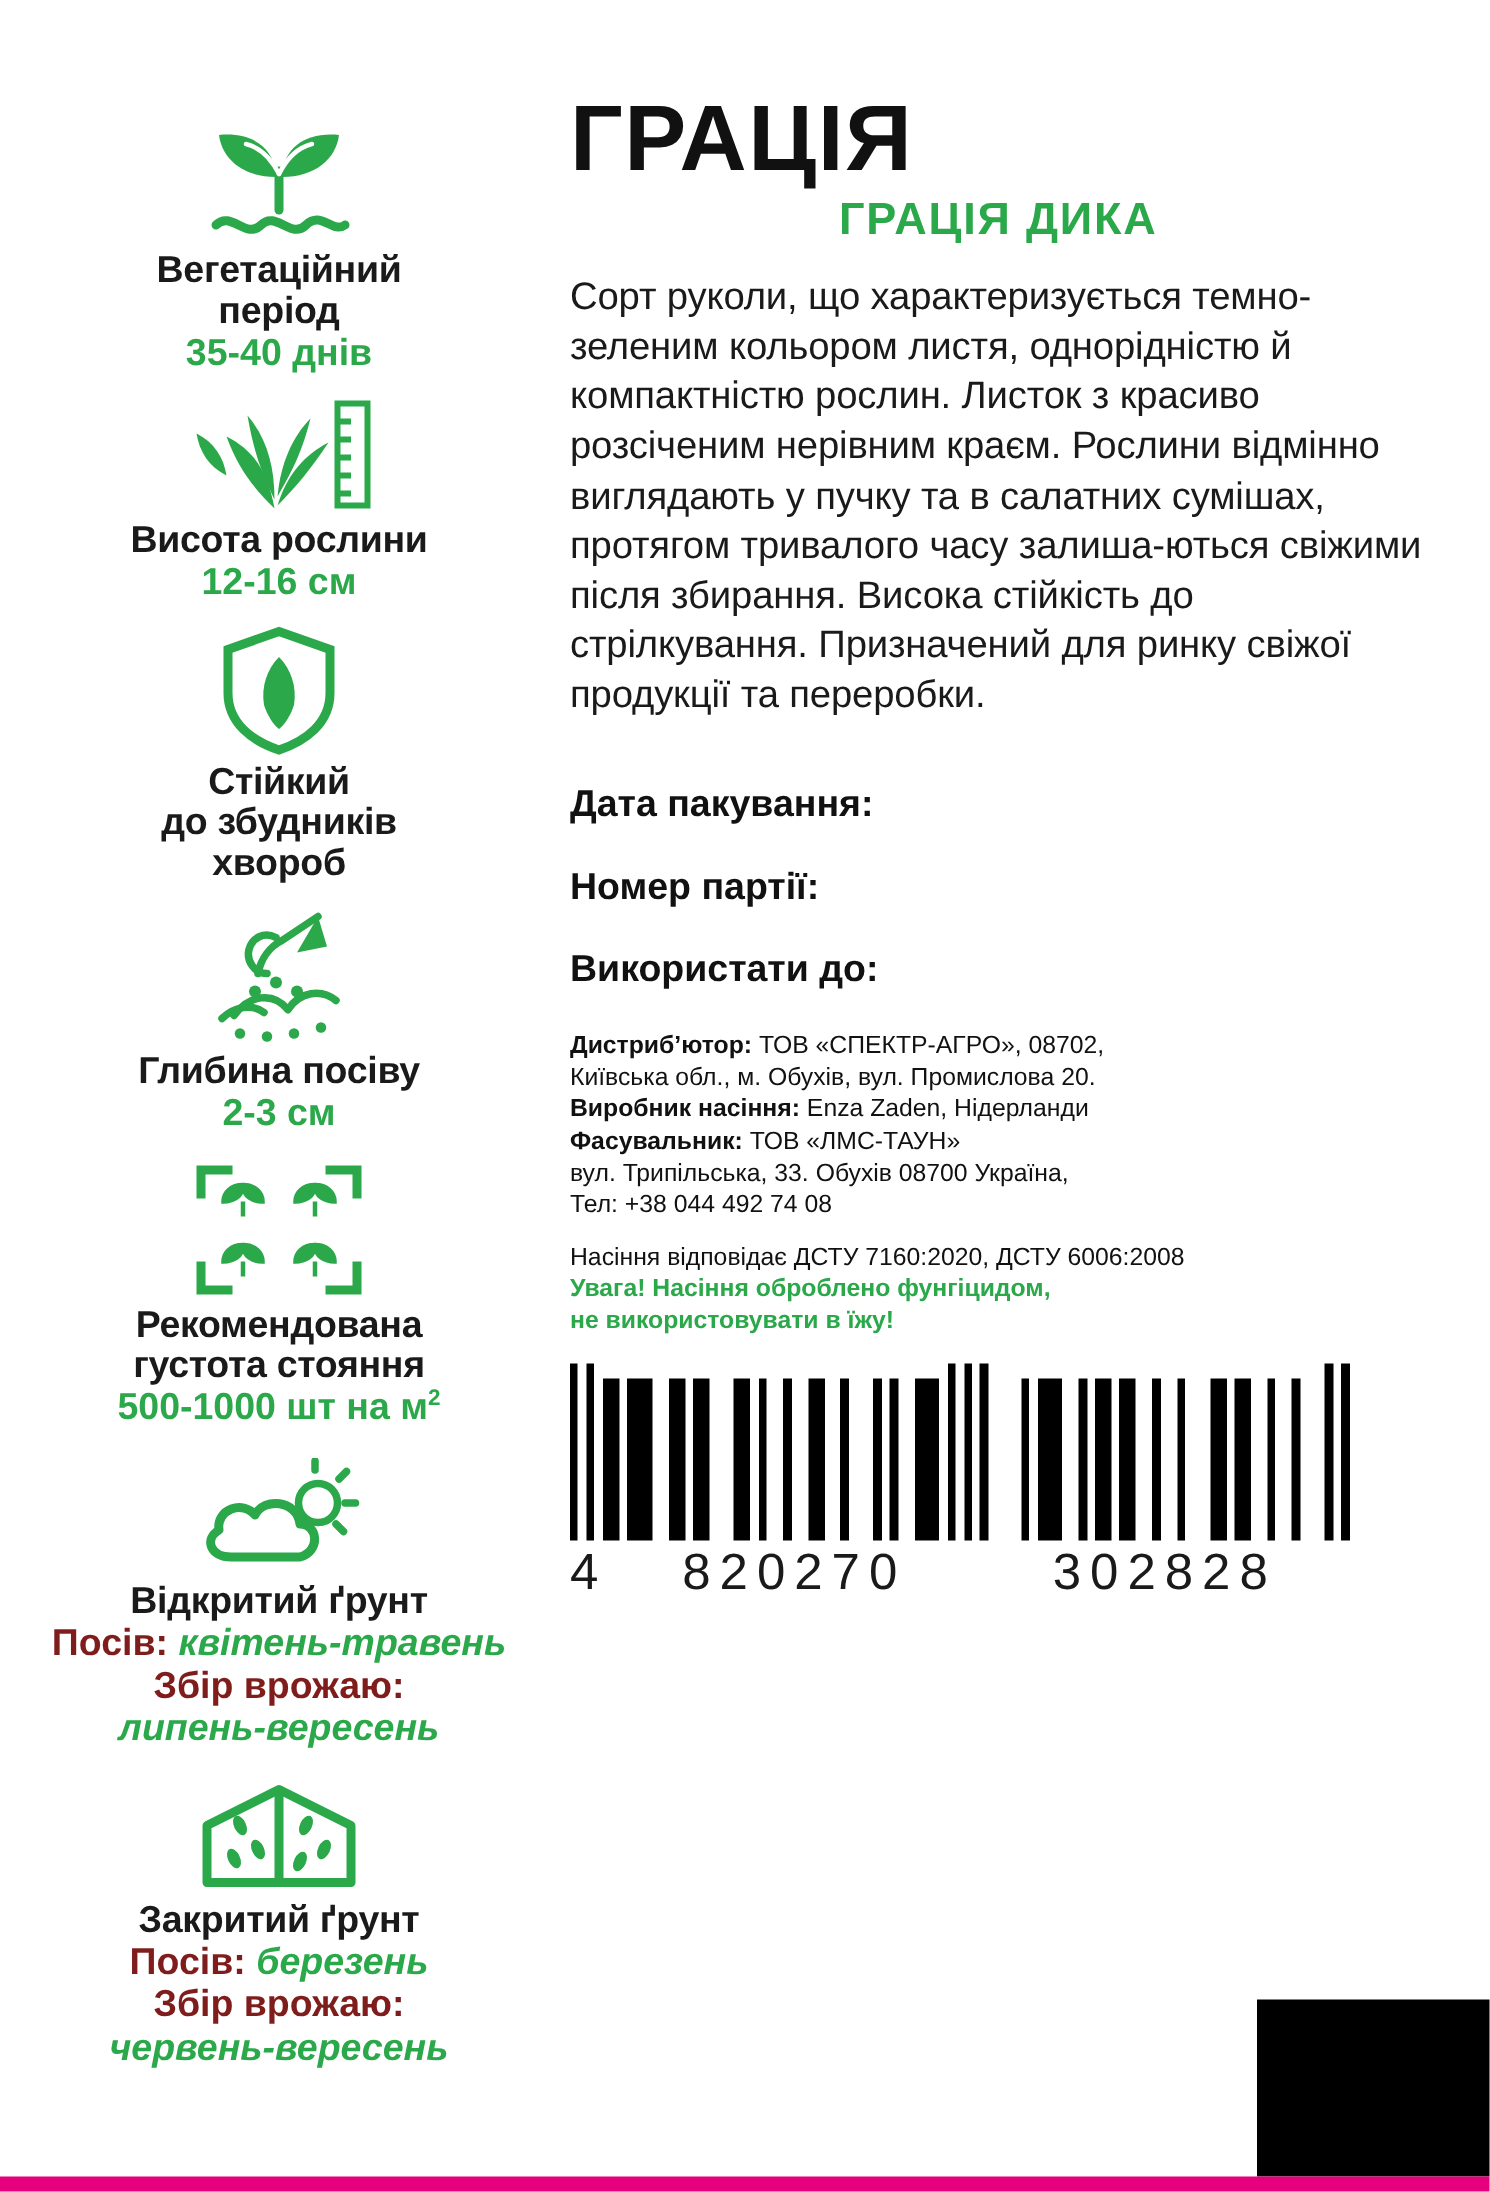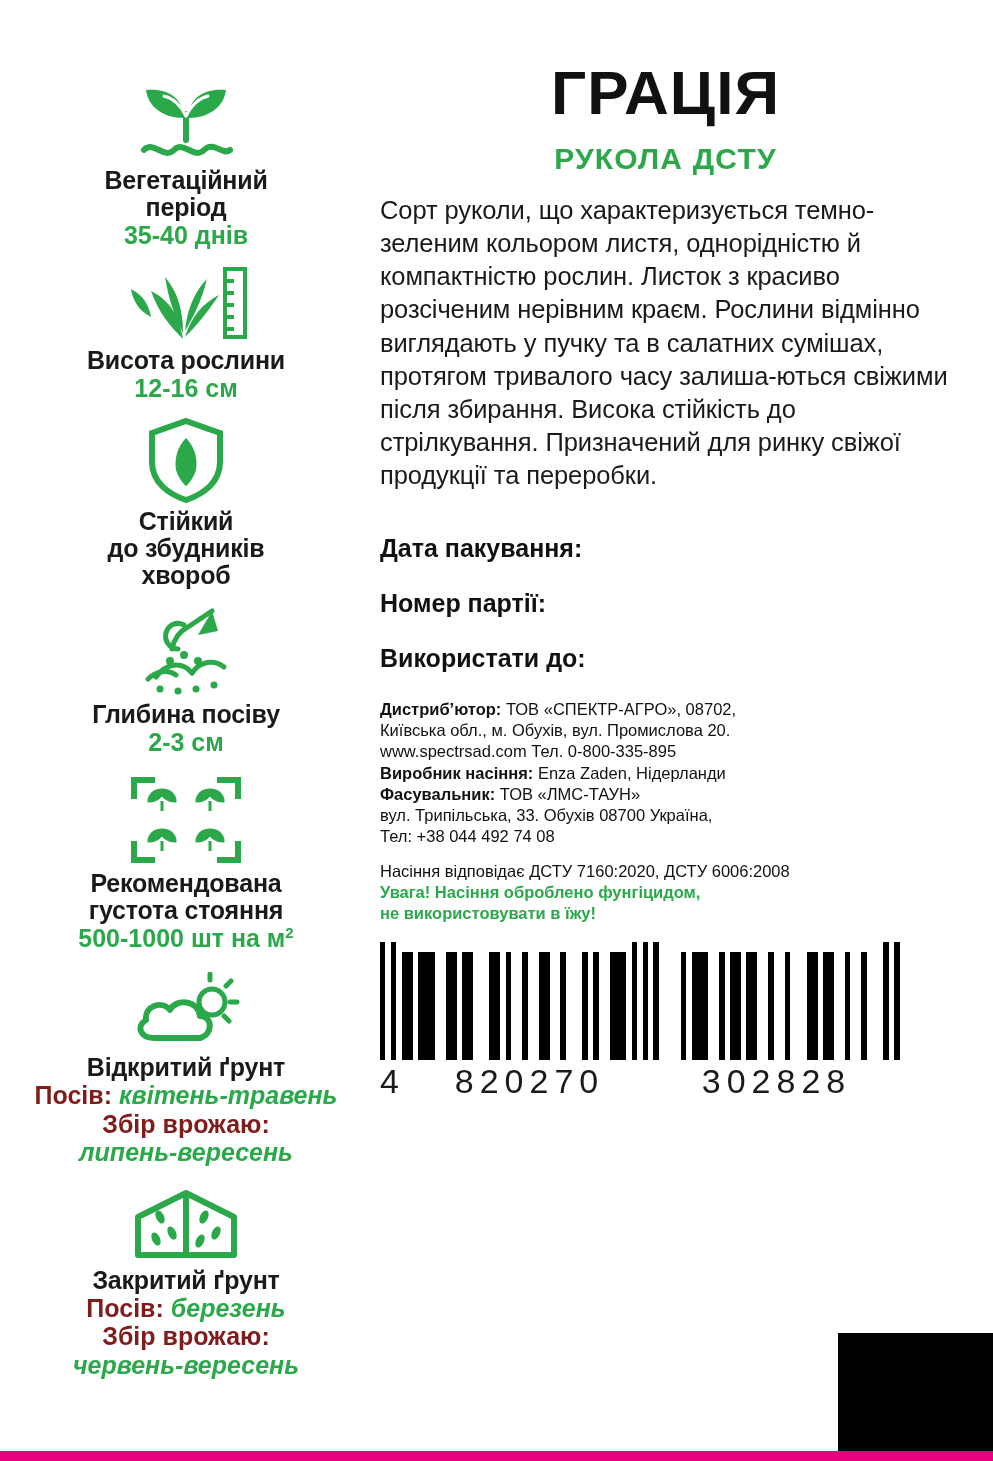--- a/index.html
+++ b/index.html
@@ -83,23 +83,22 @@
   
   .right-col {
     width: 621px;
     padding: 62px 42px 0 8px;
   }
   .title {
     font-size: 62px;
     font-weight: bold;
     letter-spacing: 1px;
     color: #111;
-    text-align: center;
     line-height: 1;
-    margin: 0 0 18px 0;
+    margin: 0 0 6px 0;
   }
   .subtitle {
     font-size: 30px;
     font-weight: bold;
     color: #2aa84a;
     text-align: center;
     letter-spacing: 1.2px;
     margin: 0 0 18px 0;
   }
   .desc {
@@ -297,34 +296,33 @@
         <div class="f-row"><span class="k">Посів:</span> <span class="v">березень</span></div>
         <div class="f-row"><span class="k">Збір врожаю:</span></div>
         <div class="f-row"><span class="v">червень-вересень</span></div>
       </div>
 
     </div>
 
     <div class="right-col">
 
       <h1 class="title">ГРАЦІЯ</h1>
-      <div class="subtitle">РУКОЛА ДСТУ</div>
+      <div class="subtitle">ГРАЦІЯ ДИКА</div>
 
       <p class="desc">Сорт руколи, що характеризується темно-зеленим кольором листя, однорідністю й компактністю рослин. Листок з красиво розсіченим нерівним краєм. Рослини відмінно виглядають у пучку та в салатних сумішах, протягом тривалого часу залиша-ються свіжими після збирання. Висока стійкість до стрілкування. Призначений для ринку свіжої продукції та переробки.</p>
 
       <div class="fields">
         <div class="field">Дата пакування:</div>
         <div class="field">Номер партії:</div>
         <div class="field">Використати до:</div>
       </div>
 
       <div class="legal">
         <p><b>Дистриб’ютор:</b><span> ТОВ «СПЕКТР-АГРО», 08702,</span></p>
         <p>Київська обл., м. Обухів, вул. Промислова 20.</p>
-        <p>www.spectrsad.com Тел. 0-800-335-895</p>
         <p><b>Виробник насіння:</b><span> Enza Zaden, Нідерланди</span></p>
         <p><b>Фасувальник:</b><span> ТОВ «ЛМС-ТАУН»</span></p>
         <p>вул. Трипільська, 33. Обухів 08700 Україна,</p>
         <p>Тел: +38 044 492 74 08</p>
         <div class="gap"></div>
         <p>Насіння відповідає ДСТУ 7160:2020, ДСТУ 6006:2008</p>
         <p class="warn">Увага! Насіння оброблено фунгіцидом,</p>
         <p class="warn">не використовувати в їжу!</p>
       </div>
 

